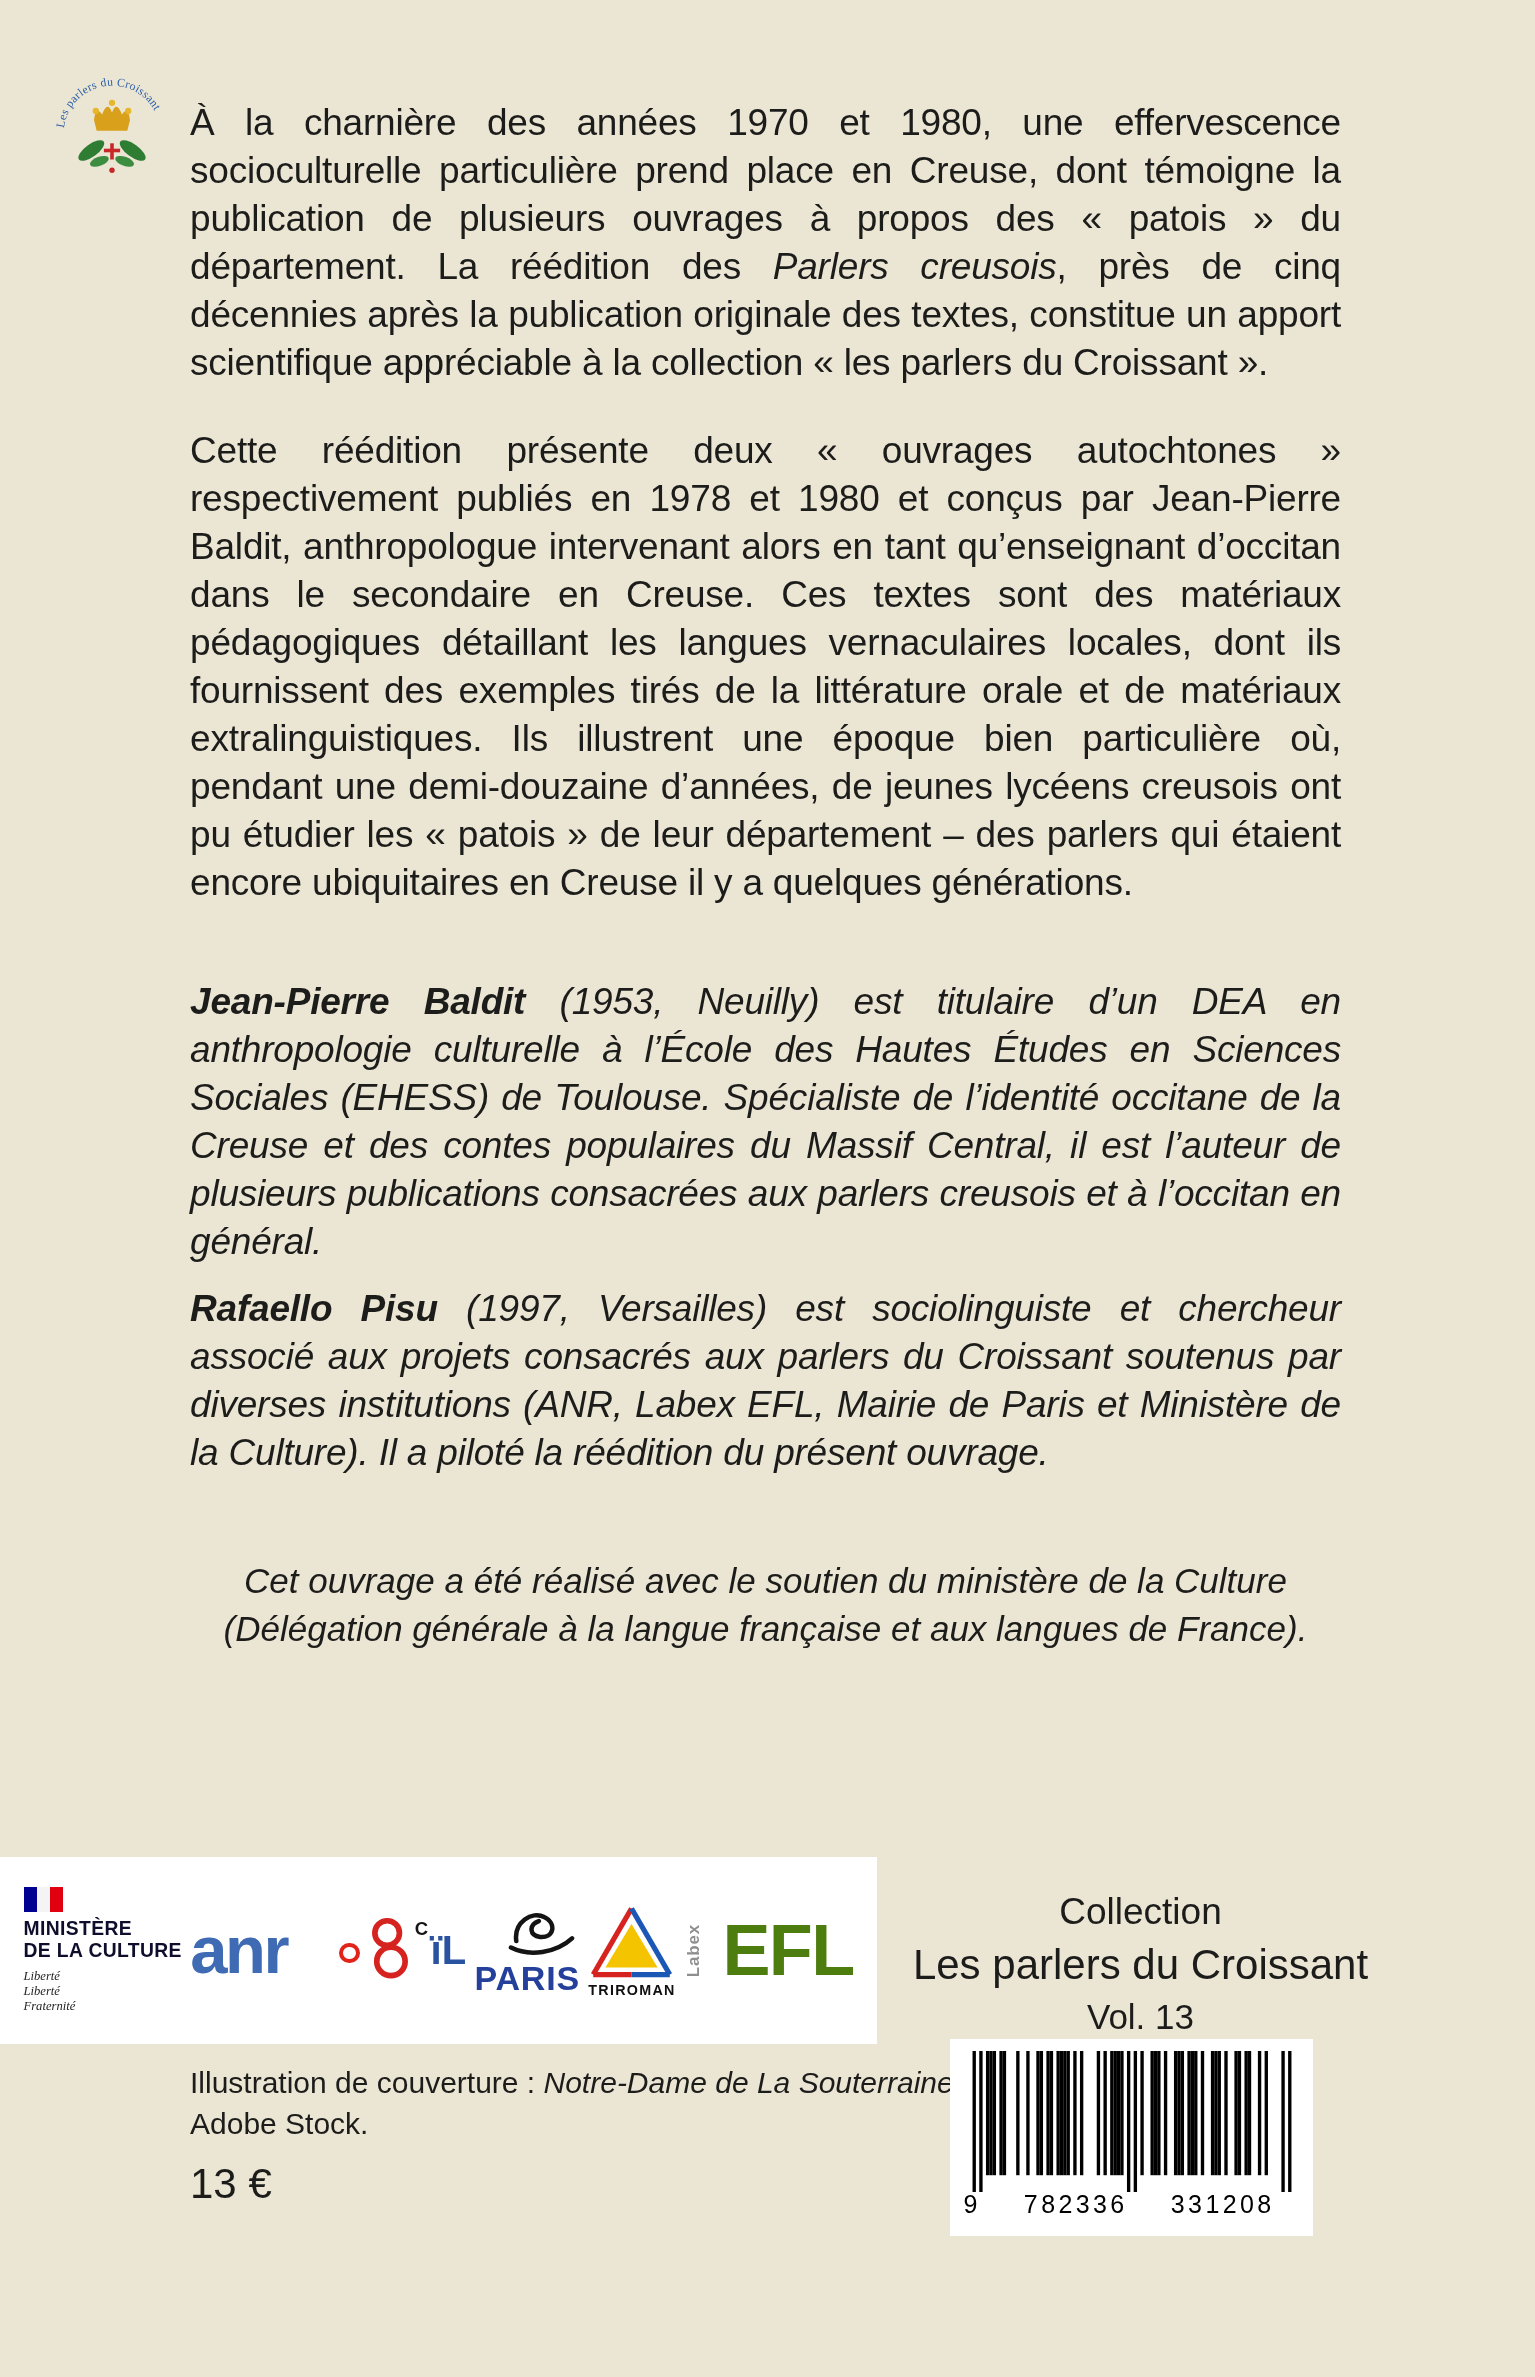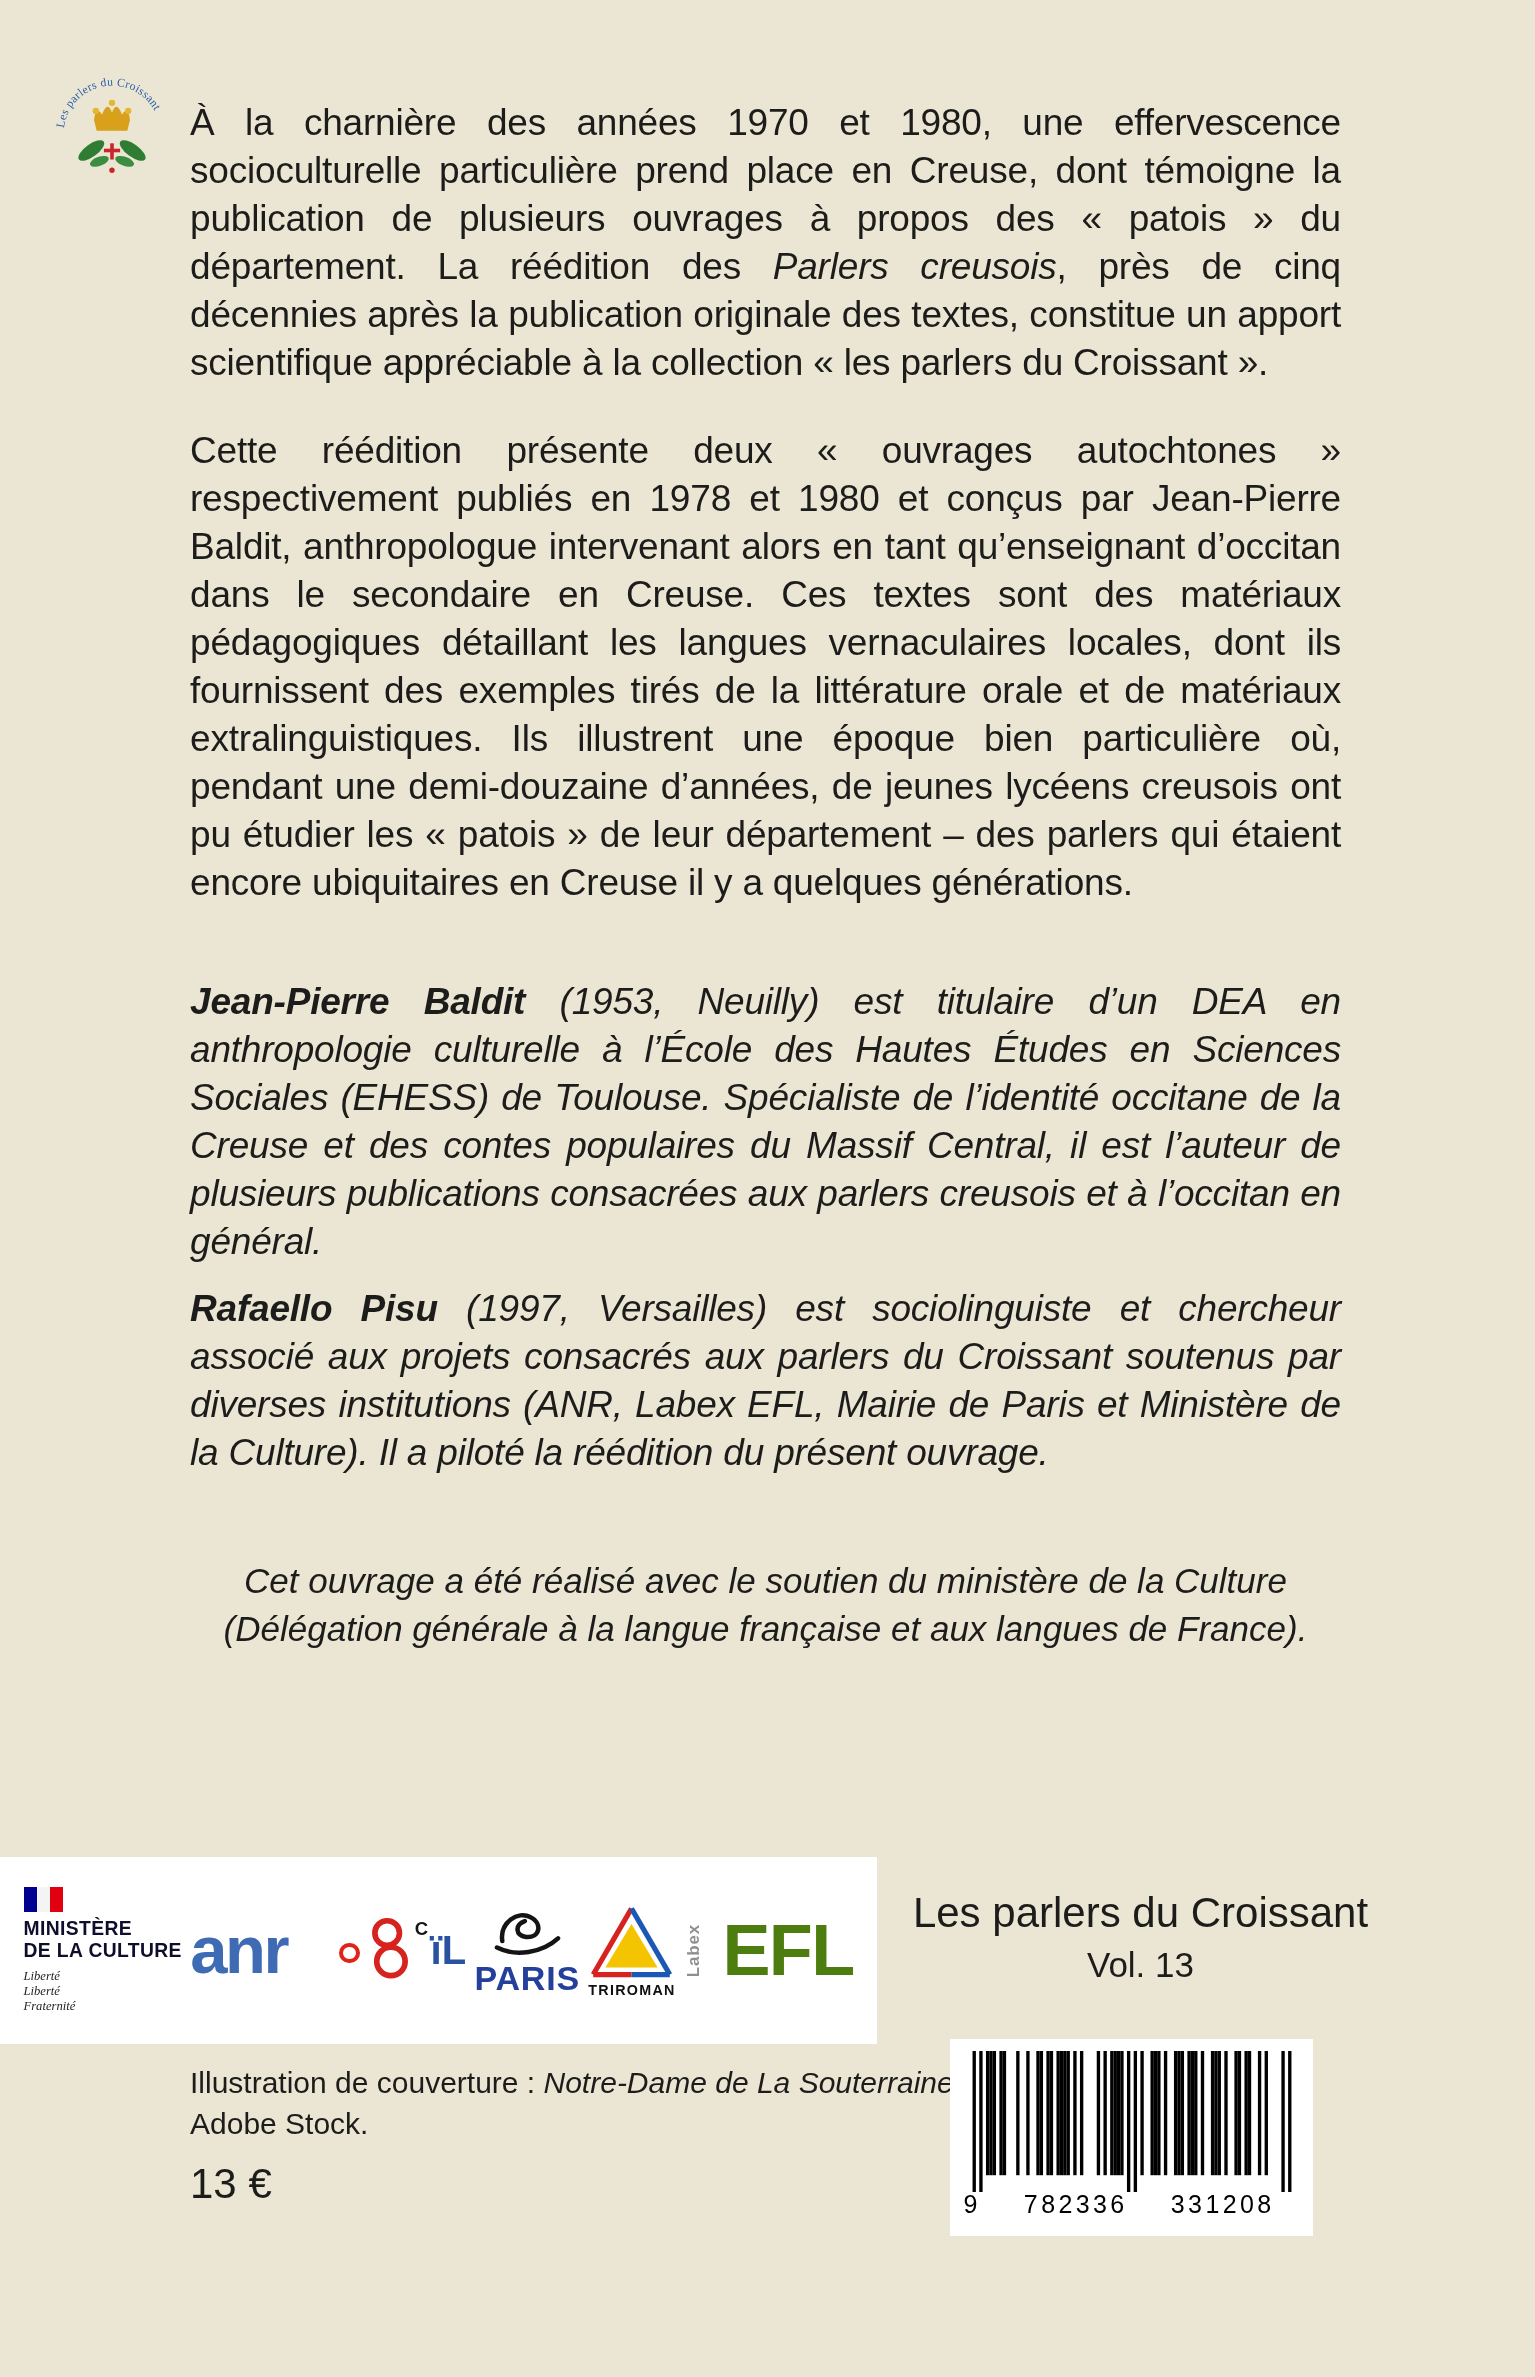--- a/index.html
+++ b/index.html
@@ -28,21 +28,21 @@
   .mc-flag i{flex:1;display:block;}
   .mc-b{background:#000091;} .mc-w{background:#f4f4f4;} .mc-r{background:#e1000f;}
   .mc-name{font-weight:700;font-size:19.3px;line-height:22px;color:#0e0e2c;letter-spacing:0.4px;}
   .mc-motto{font-family:"Liberation Serif",serif;font-style:italic;font-size:12.6px;line-height:15px;color:#222;margin-top:7.6px;}
   .anr{display:flex;align-items:center;gap:48px;}
   .anr-text{font-size:67px;font-weight:700;color:#3e6bb4;line-height:.9;letter-spacing:-2.5px;}
   .anr-ring{width:12.6px;height:12.6px;border:4.2px solid #e2231a;border-radius:50%;margin:5px 0 0 4.2px;}
   .cil{display:flex;align-items:center;}
   .cil-c{font-size:18.5px;font-weight:700;color:#151515;margin:-44px 2.5px 0;}
   .cil-il{font-size:40px;font-weight:700;color:#2953a0;letter-spacing:0;}
-  .paris{display:flex;flex-direction:column;align-items:center;}
+  .paris{display:flex;flex-direction:column;align-items:flex-end;}
   .paris-text{font-size:34px;font-weight:700;color:#24409a;letter-spacing:0.8px;line-height:1;margin-top:1.7px;}
   .triroman{display:flex;flex-direction:column;align-items:center;}
   .tri-label{font-size:14.3px;font-weight:700;color:#101010;letter-spacing:1.3px;margin-top:1.7px;}
   .labex{display:flex;align-items:center;}
   .labex-vert{writing-mode:vertical-rl;transform:rotate(180deg);font-size:17px;font-weight:700;color:#8f8f8f;letter-spacing:0.8px;margin-right:2.5px;}
   .efl{font-size:72px;font-weight:700;color:#4d7c0f;line-height:.95;letter-spacing:-1.7px;margin-left:16px;}
   
   .collection{position:absolute;left:872px;top:1886px;width:537px;text-align:center;color:#1c1c1a;}
   .collection-label{font-size:37px;line-height:52px;}
   .collection-title{font-size:42px;line-height:54px;white-space:nowrap;}
@@ -154,20 +154,21 @@
     </div>
 
     <div class="labex">
       <span class="labex-vert">Labex</span>
       <span class="efl">EFL</span>
     </div>
 
   </div>
 
   <div class="collection">
+    <div class="collection-label">Collection</div>
     <div class="collection-title">Les parlers du Croissant</div>
     <div class="collection-vol">Vol. 13</div>
   </div>
 
   <div class="credits">
     <p><span>Illustration de couverture&nbsp;: </span><span class="i">Notre-Dame de La Souterraine</span><span>,</span></p>
     <p>Adobe Stock.</p>
     <p class="price">13&nbsp;€</p>
   </div>
 

